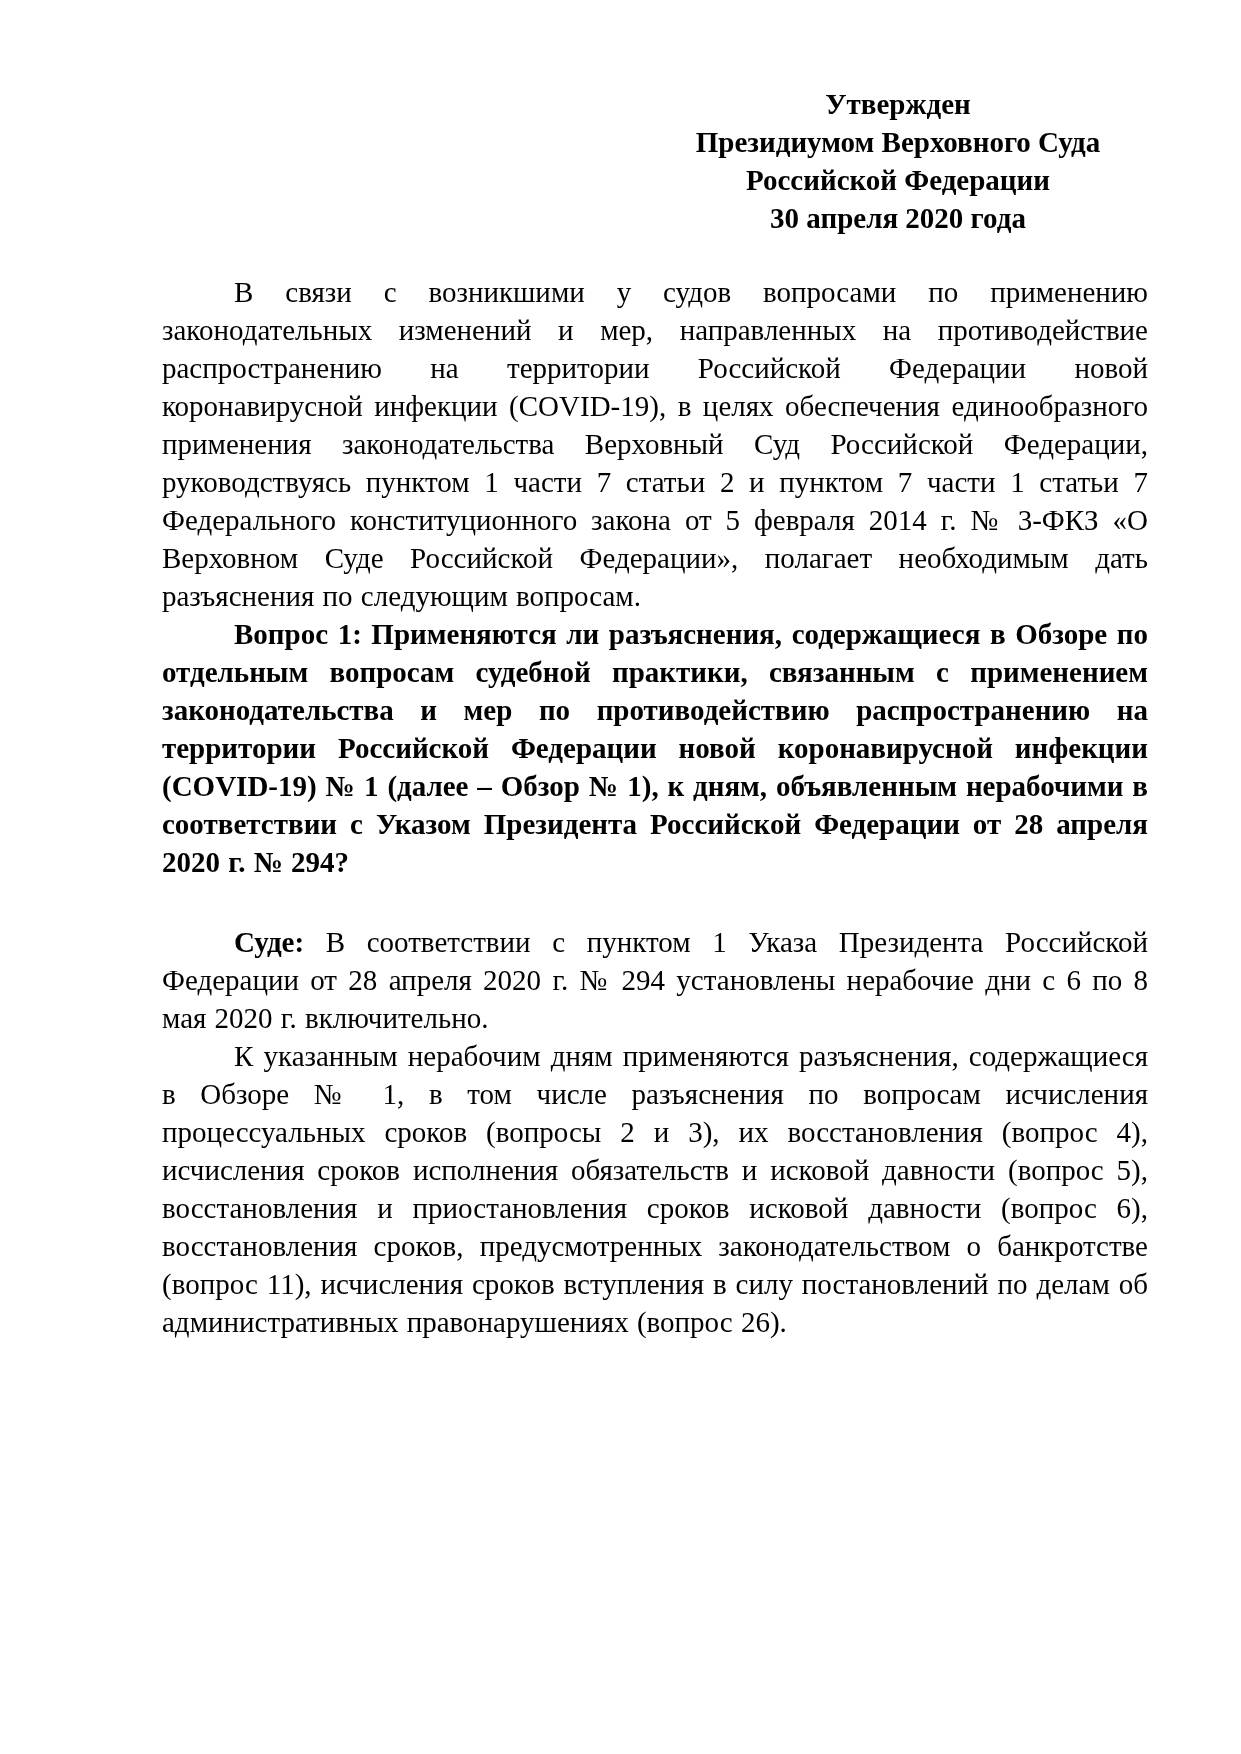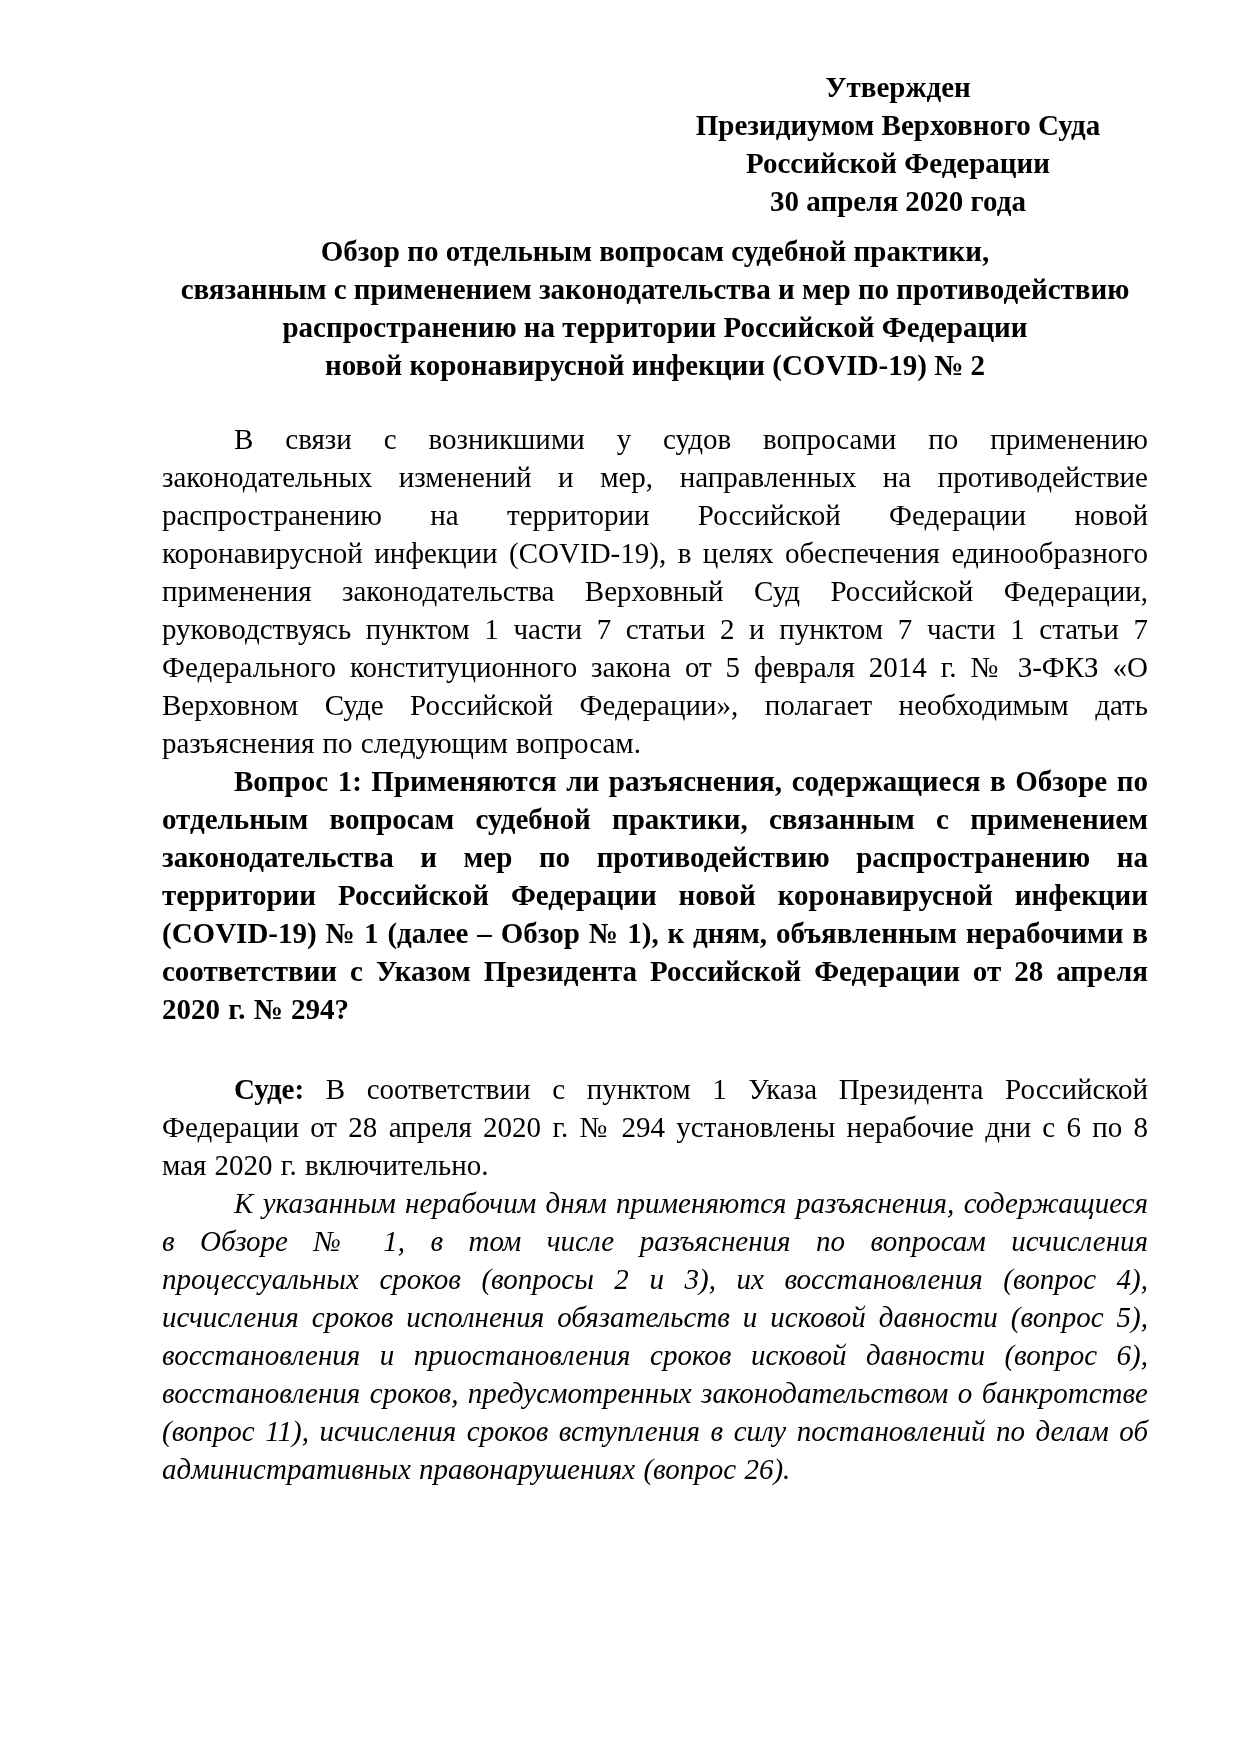--- a/index.html
+++ b/index.html
@@ -14,21 +14,21 @@
     background: #ffffff;
     color: #000000;
     font-family: "Liberation Serif", "DejaVu Serif", serif;
     overflow: hidden;
   }
   .content {
     position: absolute;
     left: 162px;
     top: 0;
     width: 986px;
-    padding-top: 68px;
+    padding-top: 85px;
     font-size: 29px;
     line-height: 38px;
   }
   .approval {
     width: 500px;
     margin-left: auto;
     margin-right: 0;
     text-align: center;
     font-weight: bold;
     white-space: pre-line;
@@ -48,37 +48,33 @@
   .section-heading {
     margin-top: 48px;
     text-align: center;
     font-weight: bold;
   }
   .question {
     font-weight: bold;
   }
   .answer  { margin-top: 42px; }
   .answer-label { font-weight: bold; }
-  .followup { margin-top: 0; font-style: italic; }
+  .followup { margin-top: 0; }
 </style>
 </head>
 <body>
 
 <div class="page">
   <div class="content">
 
     <div class="approval">Утвержден
 Президиумом Верховного Суда
 Российской Федерации
 30 апреля 2020 года</div>
 
-    <div class="doc-title">Обзор по отдельным вопросам судебной практики,
-связанным с применением законодательства и мер по противодействию
-распространению на территории Российской Федерации
-новой коронавирусной инфекции (COVID-19) № 2</div>
 
     <div class="para intro">В связи с возникшими у судов вопросами по применению законодательных изменений и мер, направленных на противодействие распространению на территории Российской Федерации новой коронавирусной инфекции (COVID-19), в целях обеспечения единообразного применения законодательства Верховный Суд Российской Федерации, руководствуясь пунктом 1 части 7 статьи 2 и пунктом 7 части 1 статьи 7 Федерального конституционного закона от 5 февраля 2014 г. № 3-ФКЗ «О Верховном Суде Российской Федерации», полагает необходимым дать разъяснения по следующим вопросам.</div>
 
 
     <div class="para question">Вопрос 1: Применяются ли разъяснения, содержащиеся в Обзоре по отдельным вопросам судебной практики, связанным с применением законодательства и мер по противодействию распространению на территории Российской Федерации новой коронавирусной инфекции (COVID-19) № 1 (далее – Обзор № 1), к дням, объявленным нерабочими в соответствии с Указом Президента Российской Федерации от 28 апреля 2020 г. № 294?</div>
 
     <div class="para answer"><span class="answer-label">Суде:</span><span> В соответствии с пунктом 1 Указа Президента Российской Федерации от 28 апреля 2020 г. № 294 установлены нерабочие дни с 6 по 8 мая 2020 г. включительно.</span></div>
 
     <div class="para followup">К указанным нерабочим дням применяются разъяснения, содержащиеся в Обзоре № 1, в том числе разъяснения по вопросам исчисления процессуальных сроков (вопросы 2 и 3), их восстановления (вопрос 4), исчисления сроков исполнения обязательств и исковой давности (вопрос 5), восстановления и приостановления сроков исковой давности (вопрос 6), восстановления сроков, предусмотренных законодательством о банкротстве (вопрос 11), исчисления сроков вступления в силу постановлений по делам об административных правонарушениях (вопрос 26).</div>
 

